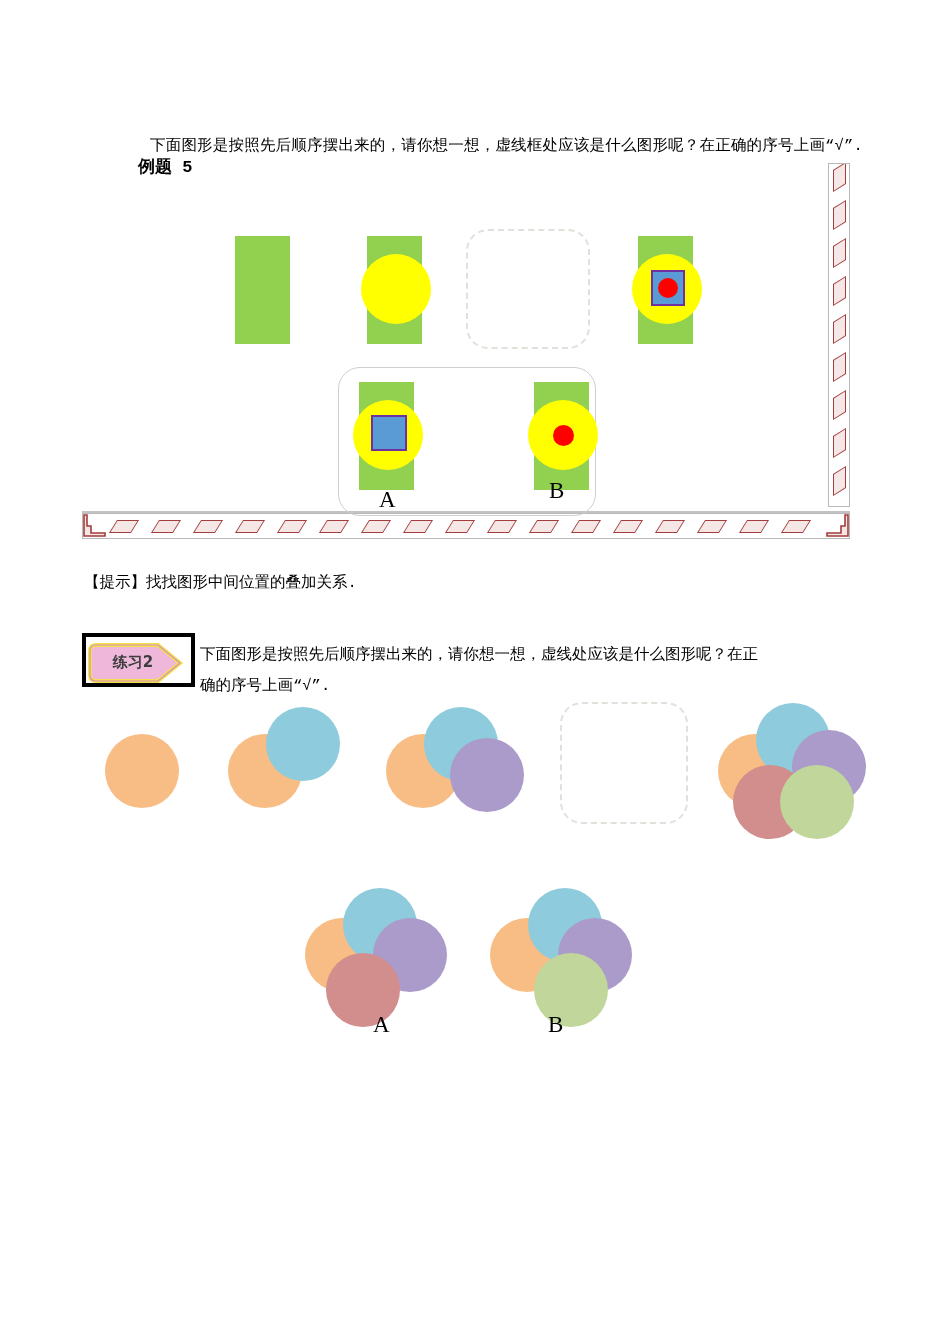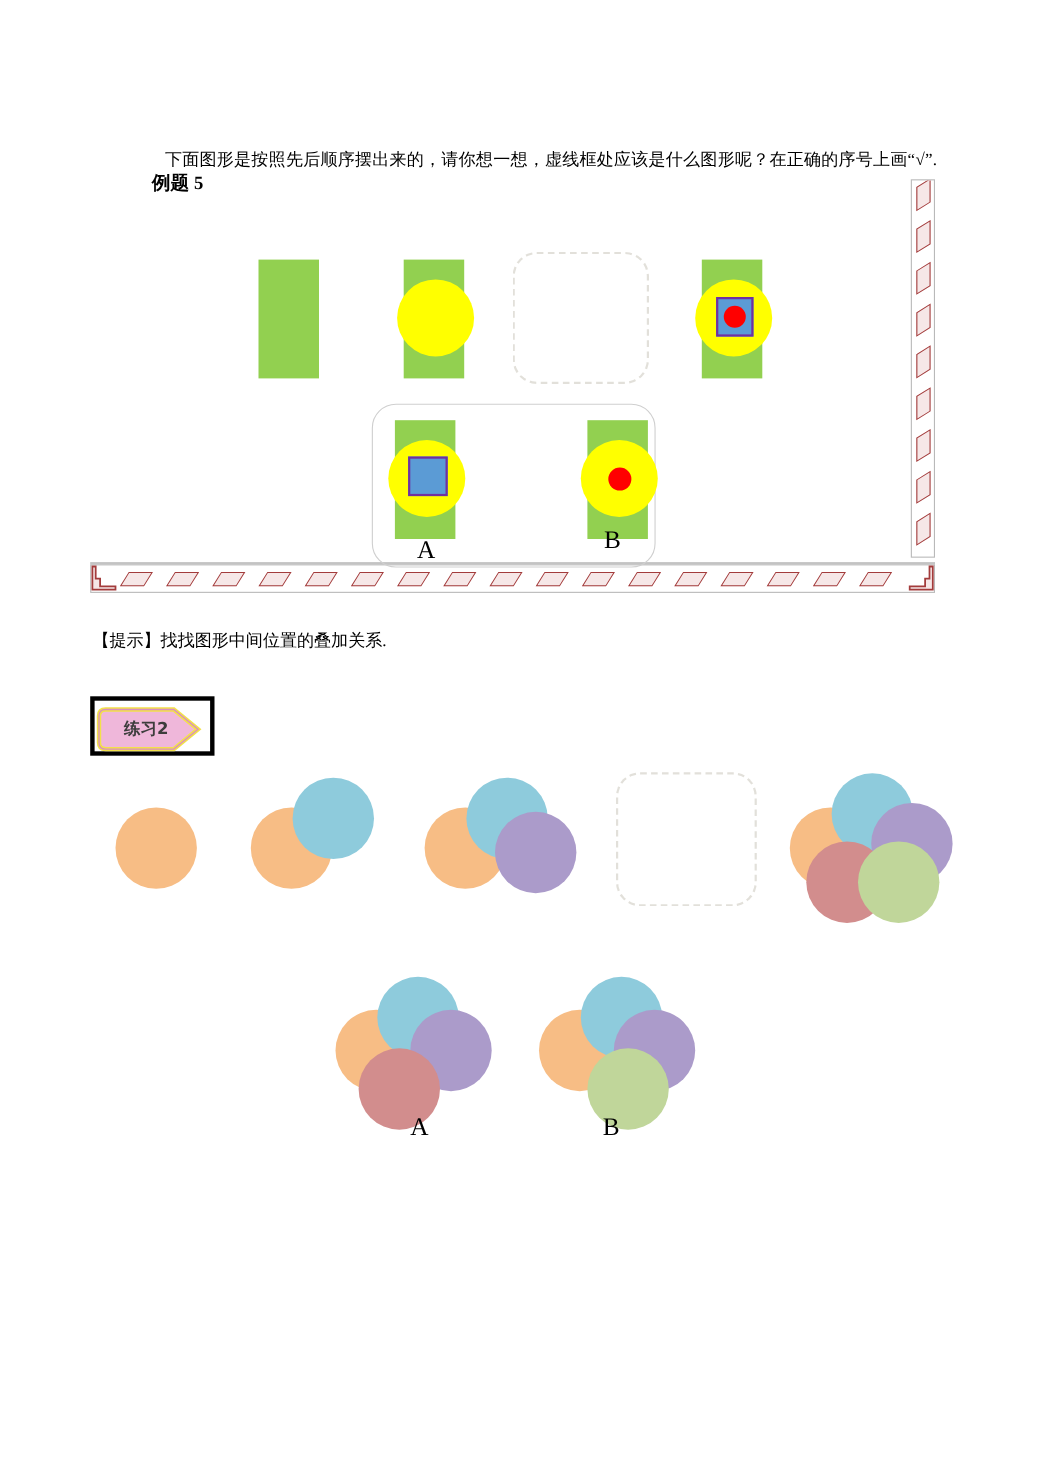--- a/index.html
+++ b/index.html
@@ -11,21 +11,21 @@
     width: 950px;
     height: 1344px;
     position: relative;
     font-family: "Liberation Serif", "DejaVu Serif", serif;
     color: #000000;
     overflow: hidden;
   }
 
   
   .abs { position: absolute; }
-  .cn  { font-family: Liberation Serif, serif; }
+  .cn  { font-family: Liberation Mono, monospace; }
 
   
   #example-prompt {
     left: 150px;
     top: 133px;
     width: 700px;
     font-size: 15.5px;
     line-height: 26px;
     letter-spacing: 0.2px;
     white-space: nowrap;
@@ -262,20 +262,22 @@
 
 <div class="abs" id="practice-badge-box">
   <svg id="practice-badge-svg" width="111" height="52" viewBox="0 0 111 52">
     <path d="M10,8 L72,8 L94,26 L72,44 L10,44 Q4,44 4,38 L4,14 Q4,8 10,8 Z" fill="#efb7da" stroke="#f2e14a" stroke-width="4"></path>
     <path d="M10,8 L72,8 L94,26 L72,44 L10,44 Q4,44 4,38 L4,14 Q4,8 10,8 Z" fill="none" stroke="#d98fc0" stroke-width="1.2"></path>
   </svg>
   <div id="practice-badge-text">练习2</div>
 </div>
 
 <div class="abs cn" id="practice-prompt">
+  <div>下面图形是按照先后顺序摆出来的，请你想一想，虚线处应该是什么图形呢？在正</div>
+  <div>确的序号上画“√”.</div>
 </div>
 
 <div class="abs" style="left:100px; top:700px; width:90px; height:130px;">
   <div class="pcircle" style="left:5px; top:34px; width:74px; height:74px; background:#f7bd85;"></div>
 </div>
 
 <div class="abs" style="left:228px; top:700px; width:115px; height:130px;">
   <div class="pcircle" style="left:0px; top:34px; width:74px; height:74px; background:#f7bd85;"></div>
   <div class="pcircle" style="left:38px; top:7px; width:74px; height:74px; background:#8ecbdc;"></div>
 </div>

